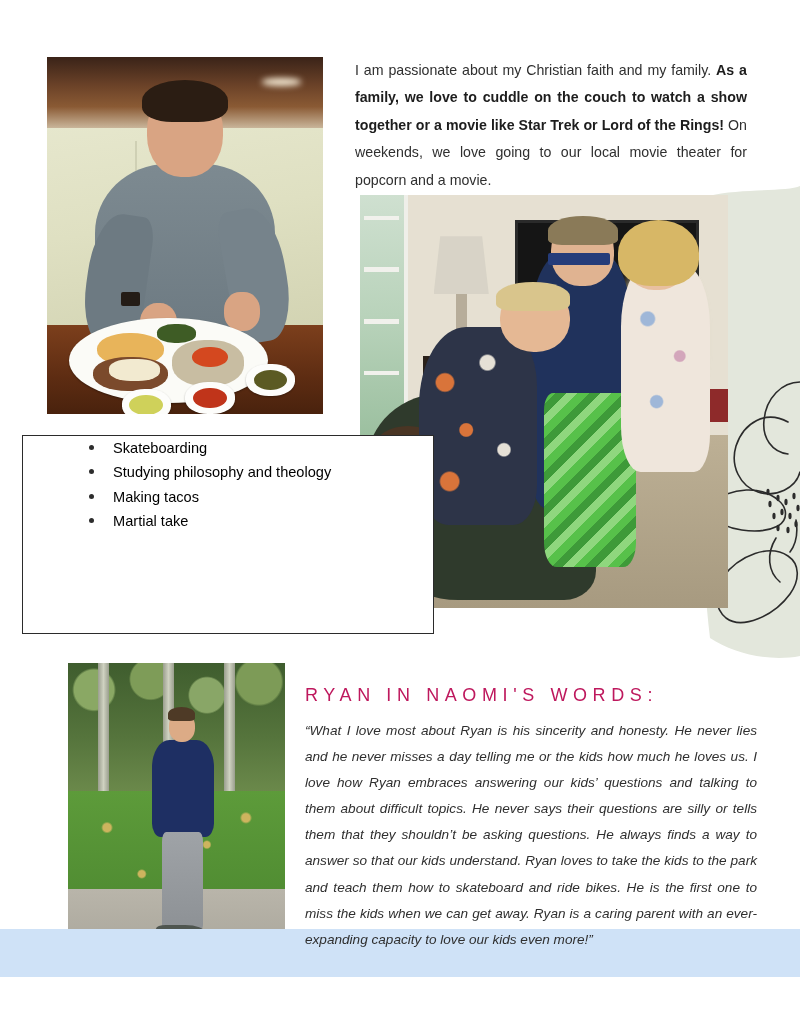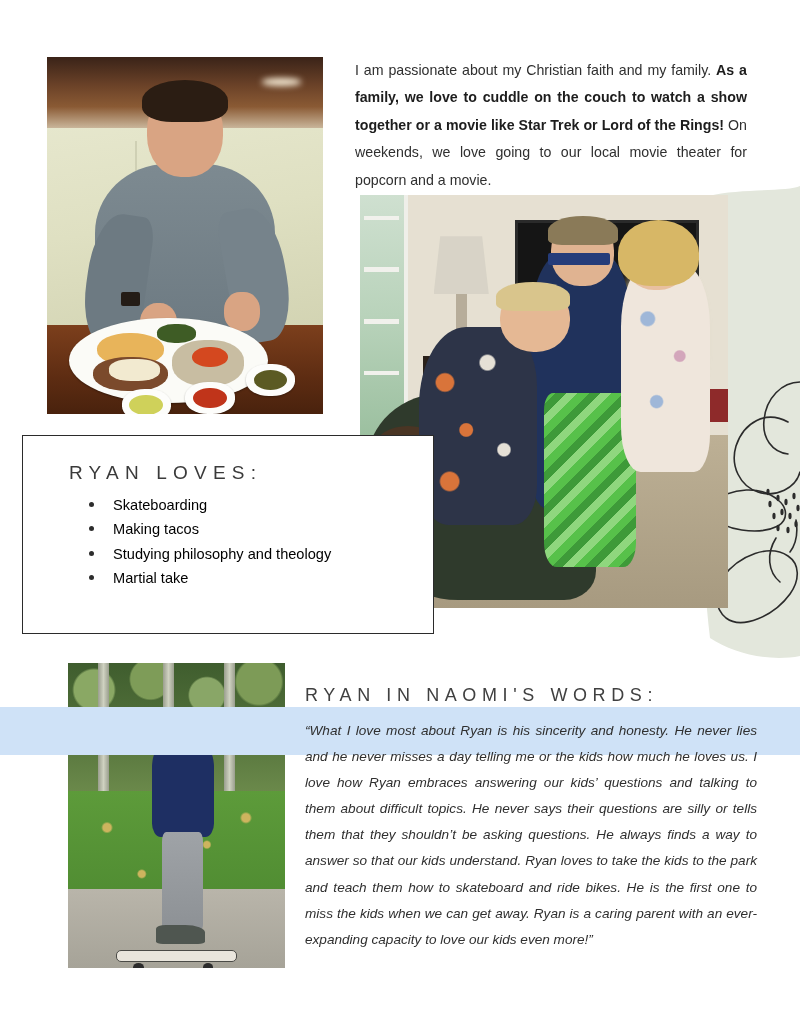--- a/index.html
+++ b/index.html
@@ -7,21 +7,21 @@
 
   body {
     width: 800px;
     height: 1035px;
     background: #ffffff;
     font-family: "Liberation Sans", sans-serif;
     position: relative;
     overflow: hidden;
   }
 
-  .page { position: relative; width: 800px; height: 755px; }
+  .page { position: relative; width: 800px; height: 977px; }
 
   
   .decor-wrap {
     position: absolute;
     right: 0; top: 186px;
     width: 130px; height: 560px;
     pointer-events: none;
     z-index: 0;
   }
   .decor-wrap svg { display: block; width: 100%; height: 100%; }
@@ -225,21 +225,21 @@
     width: 5px; height: 5px; border-radius: 50%;
     background: #2d2d2d;
   }
 
   
   .testimonial { position: absolute; left: 305px; top: 685px; width: 452px; z-index: 3; }
   .testimonial-title {
     font-size: 18px;
     font-weight: 400;
     letter-spacing: 5.6px;
-    color: #404040;
+    color: #be185d;
     margin-bottom: 12px;
   }
   .testimonial-body {
     font-size: 13.6px;
     line-height: 1.92;
     font-style: italic;
     color: #2f2f2f;
     text-align: justify;
   }
 
@@ -341,25 +341,24 @@
       <div class="fam-kid3"></div>
       <div class="fam-kid3-head"></div>
       <div class="fam-kid3-hair"></div>
       <div class="fam-kid1"></div>
       <div class="fam-kid1-head"></div>
       <div class="fam-kid1-hair"></div>
     </div>
   </div>
 
   <div class="loves-box">
-    <h2 class="loves-title">RYAN LOVES:</h2>
     <ul class="loves-list">
       <li>Skateboarding</li>
+      <li>Studying philosophy and theology</li>
       <li>Making tacos</li>
-      <li>Studying philosophy and theology</li>
       <li>Martial take</li>
     </ul>
   </div>
 
   <div class="photo" id="photo-skate">
     <div class="inner">
       <div class="sk-trees"></div>
       <div class="sk-trunk" style="left:14%"></div>
       <div class="sk-trunk" style="left:44%"></div>
       <div class="sk-trunk" style="left:72%"></div>

